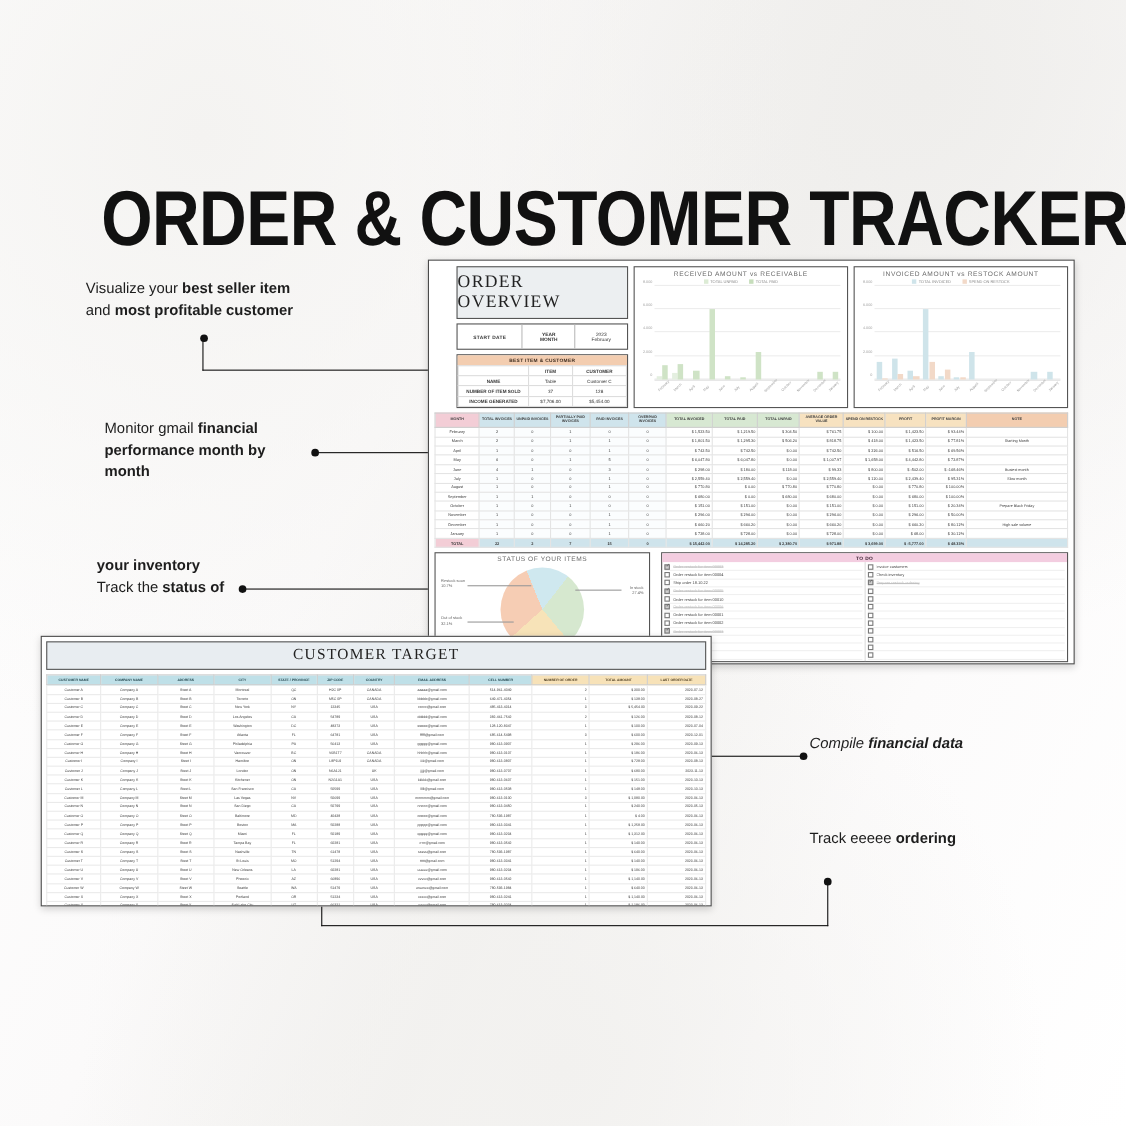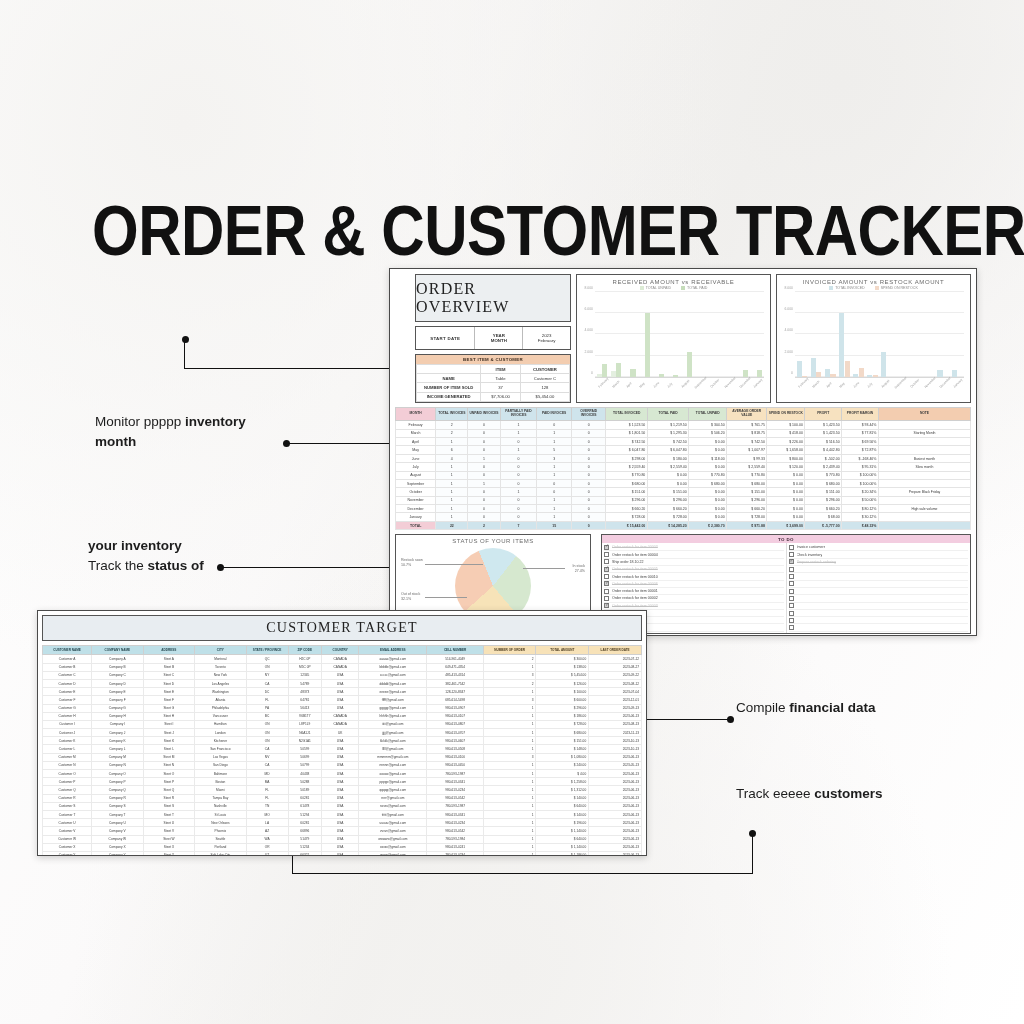--- a/index.html
+++ b/index.html
@@ -13,21 +13,21 @@
   
   .bg-wash{
     position:absolute; inset:0;
     background:
       radial-gradient(circle at 18% 12%, #f4f3f1 0%, rgba(244,243,241,0) 45%),
       radial-gradient(circle at 82% 8%, #efeeec 0%, rgba(239,238,236,0) 40%),
       radial-gradient(circle at 50% 95%, #f2f1ef 0%, rgba(242,241,239,0) 40%),
       linear-gradient(115deg,#ffffff 0%,#fbfafa 35%,#f3f2f0 55%,#fcfbfb 75%,#ffffff 100%);
     z-index:0;
   }
-  .canvas{ position:absolute; inset:0; z-index:2;margin-top:32px; }
+  .canvas{ position:absolute; inset:0; z-index:2; }
 
   
   .main-title{
     position:absolute; left:92px; top:158px; width:880px;
     font-family:"Liberation Sans", sans-serif;
     font-weight:700; font-size:60px; letter-spacing:-0.5px;
     color:#111; white-space:nowrap;
     transform: scaleY(1.18); transform-origin: left top;
   }
 
@@ -136,47 +136,52 @@
 </style>
 </head>
 <body>
 
 <div class="bg-wash"></div>
 
 <div class="canvas">
 
   <div class="main-title">ORDER &amp; CUSTOMER TRACKER</div>
 
+  <div class="callout" style="left:78px; top:252px; width:300px;">
+    <div><span>Visualize your </span><b>best seller item</b></div>
+    <div><span>and </span><b>most profitable customer</b></div>
+  </div>
   <div class="dot" style="left:182px; top:304px;"></div>
   <div class="lead" style="left:184px; top:307px; width:1.4px; height:30px;"></div>
   <div class="lead" style="left:184px; top:336px; width:244px; height:1.4px;"></div>
 
   <div class="callout" style="left:95px; top:380px; width:220px;">
-    <div><span>Monitor ppppp </span><b>inventory</b></div>
+    <div><span>Monitor gmail </span><b>financial</b></div>
+    <div><b>performance month by</b></div>
     <div><b>month</b></div>
   </div>
   <div class="dot" style="left:283px; top:408px;"></div>
   <div class="lead" style="left:286px; top:411px; width:116px; height:1.4px;"></div>
 
   <div class="callout" style="left:88px; top:504px; width:220px;">
     <div><b>your inventory</b></div>
     <div><span>Track the </span><b>status of</b></div>
   </div>
   <div class="dot" style="left:217px; top:532px;"></div>
   <div class="lead" style="left:220px; top:535px; width:210px; height:1.4px;"></div>
 
-  <div class="callout" style="left:736px; top:666px; width:220px;">
+  <div class="callout" style="left:736px; top:666px; width:220px;font-style:italic;">
     <div><span>Compile </span><b>financial data</b></div>
   </div>
   <div class="dot" style="left:727px; top:684px;"></div>
   <div class="lead" style="left:622px; top:687px; width:108px; height:1.4px;"></div>
   <div class="lead" style="left:622px; top:669px; width:1.4px; height:19px;"></div>
 
   <div class="callout" style="left:736px; top:752px; width:220px;">
-    <div><span>Track eeeee </span><b>customers</b></div>
+    <div><span>Track eeeee </span><b>ordering</b></div>
   </div>
   <div class="dot" style="left:749px; top:798px;"></div>
   <div class="lead" style="left:752px; top:800px; width:1.4px; height:42px;"></div>
   <div class="lead" style="left:292px; top:841px; width:461px; height:1.4px;"></div>
   <div class="lead" style="left:292px; top:824px; width:1.4px; height:18px;"></div>
 
   <div class="sheet" id="order-sheet">
 
     <div class="ov-row">
       <div class="ov-left">

